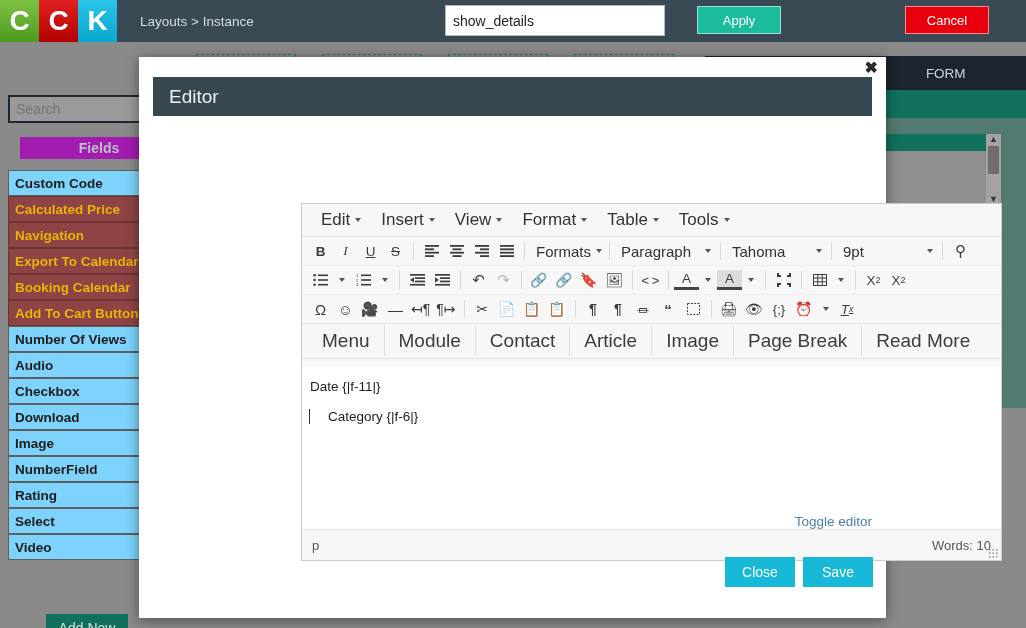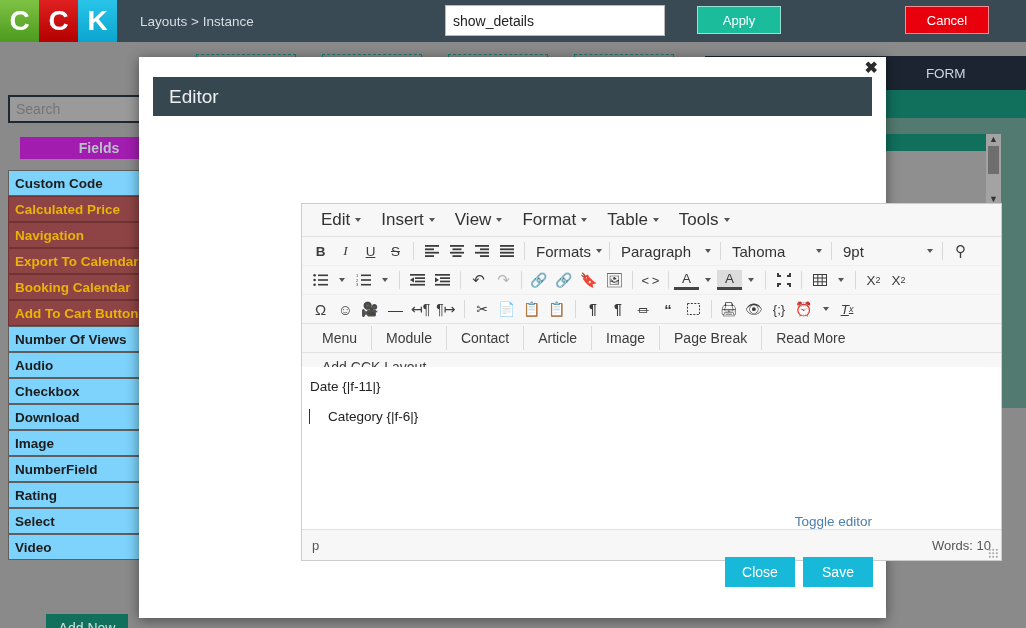--- a/index.html
+++ b/index.html
@@ -167,21 +167,21 @@
   .t-list.w-fmt { width:74px; }
   .t-list.w-para { width:100px; }
   .t-list.w-font { width:100px; }
   .t-list.w-size { width:100px; }
 
   .mce-toolbar3 {
     background:#f7f7f7; display:flex; align-items:center; flex-wrap:wrap;
     padding:2px 6px; border-bottom:1px solid #e3e3e3;
   }
   .t-text {
-    font-size:14px; color:#3c3c3c; padding:4px 14px; cursor:pointer;
+    font-size:19px; color:#3c3c3c; padding:4px 14px; cursor:pointer;
     border-right:1px solid #dcdcdc;
   }
   .t-text.last { border-right:none; }
 
   .mce-body {
     position:absolute; left:0; right:0; top:163px; bottom:31px;
     background:#fff; padding:12px 8px; overflow:hidden;
   }
   .mce-p { font-size:13.5px; color:#222; margin:0 0 15px 0; font-family:"Liberation Sans", sans-serif; }
   .caret-bar { border-left:1px solid #333; margin-left:-1px; padding-left:18px; }

